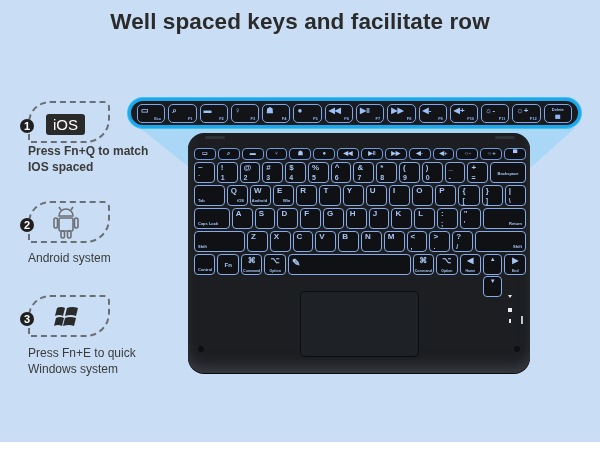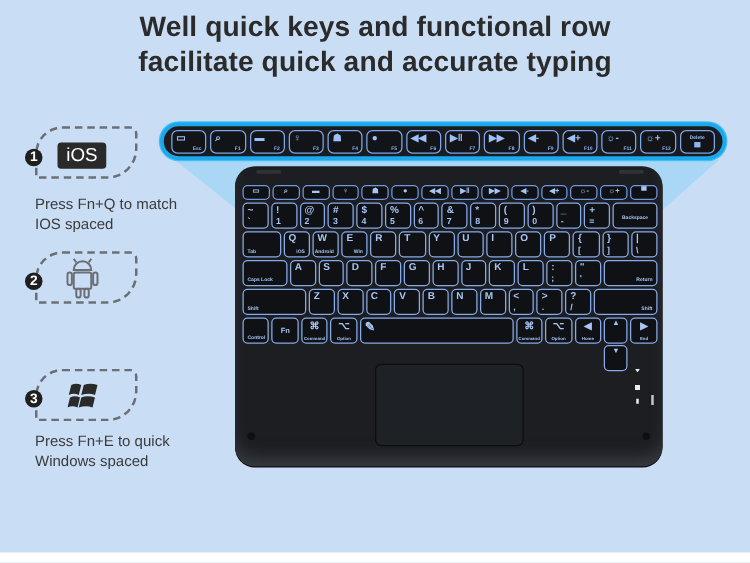--- a/index.html
+++ b/index.html
@@ -54,22 +54,21 @@
   .ios-badge { position:absolute; left:46px; top:114px; width:39px; height:21px; background:#2a2a2a; border-radius:3px;
                color:#fff; font-size:15px; line-height:21px; text-align:center; }
   .desc { position:absolute; left:28px; color:#3b3b3b; font-size:12px; line-height:16px; }
 </style>
 </head>
 <body>
 
 <div class="bg"></div>
 
 <div class="title">
-  <div>Well quick keys and functional row</div>
-  <div>facilitate quick and accurate typing</div>
+  <div>Well spaced keys and facilitate row</div>
 </div>
 
 <svg class="beam" viewBox="0 0 600 450">
   <polygon points="140,128 575,128 530,168 190,168" fill="#9fd4f5" opacity="0.75"></polygon>
 </svg>
 
 <div class="kb"></div>
 <div class="kb-top-shadow"></div>
 <div class="kb-top-shadow" style="left:495px;"></div>
 
@@ -424,21 +423,21 @@
 <div class="screw" style="left:514px;top:346px;"></div>
 <div class="led" style="left:508px;top:295px;width:4px;height:3px;clip-path:polygon(0 0,100% 0,50% 100%);"></div>
 <div class="led" style="left:508px;top:308px;width:4px;height:4px;"></div>
 <div class="led" style="left:509px;top:319px;width:2px;height:4px;"></div>
 <div class="toggle"></div>
 
 <div>
   <div class="dash" style="top:101px;"></div>
   <div class="num" style="top:119px;">1</div>
   <div class="ios-badge">iOS</div>
-  <div class="desc" style="top:155px;">
+  <div class="desc" style="top:143px;font-weight:bold;">
     <div>Press Fn+Q to match</div>
     <div>IOS spaced</div>
   </div>
 </div>
 
 <div>
   <div class="dash" style="top:201px;"></div>
   <div class="num" style="top:218px;">2</div>
   <svg style="position:absolute;left:52px;top:203px;" width="28" height="38" viewBox="0 0 28 38">
     <g fill="none" stroke="#6b6f75" stroke-width="1.6">
@@ -446,31 +445,32 @@
       <line x1="9" y1="7" x2="7" y2="4"></line>
         <line x1="19" y1="7" x2="21" y2="4"></line>
       <rect x="7" y="15" width="14" height="13" rx="1.5"></rect>
       <rect x="2" y="15" width="3.5" height="10" rx="1.7"></rect>
       <rect x="22.5" y="15" width="3.5" height="10" rx="1.7"></rect>
       <rect x="9" y="28" width="3.5" height="7" rx="1.7"></rect>
       <rect x="15.5" y="28" width="3.5" height="7" rx="1.7"></rect>
     </g>
   </svg>
   <div class="desc" style="top:250px;">
+    <div>Android system</div>
   </div>
 </div>
 
 <div>
   <div class="dash" style="top:295px;"></div>
   <div class="num" style="top:312px;">3</div>
   <svg style="position:absolute;left:54px;top:305px;" width="26" height="24" viewBox="0 0 26 24">
     <g fill="#2a2a2a">
       <path d="M3 3 Q7 1 11 3 L9 11 Q5 9 1 11 Z"></path>
       <path d="M13 3 Q18 1 24 3 L22 11 Q17 9 11 11 Z"></path>
       <path d="M1 13 Q5 11 9 13 L7 21 Q3 19 -1 21 Z" transform="translate(1,0)"></path>
       <path d="M11 13 Q16 11 22 13 L20 21 Q15 19 9 21 Z"></path>
     </g>
   </svg>
   <div class="desc" style="top:345px;">
     <div>Press Fn+E to quick</div>
-    <div>Windows spaced</div>
+    <div>Windows system</div>
   </div>
 </div>
 
 </body></html>

